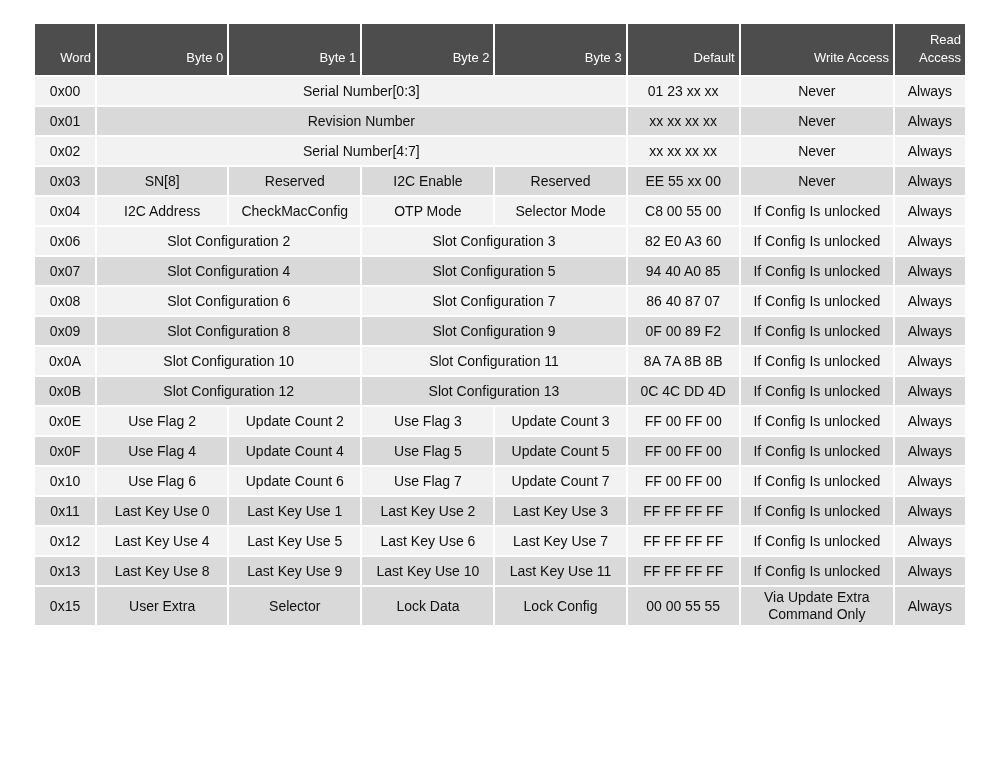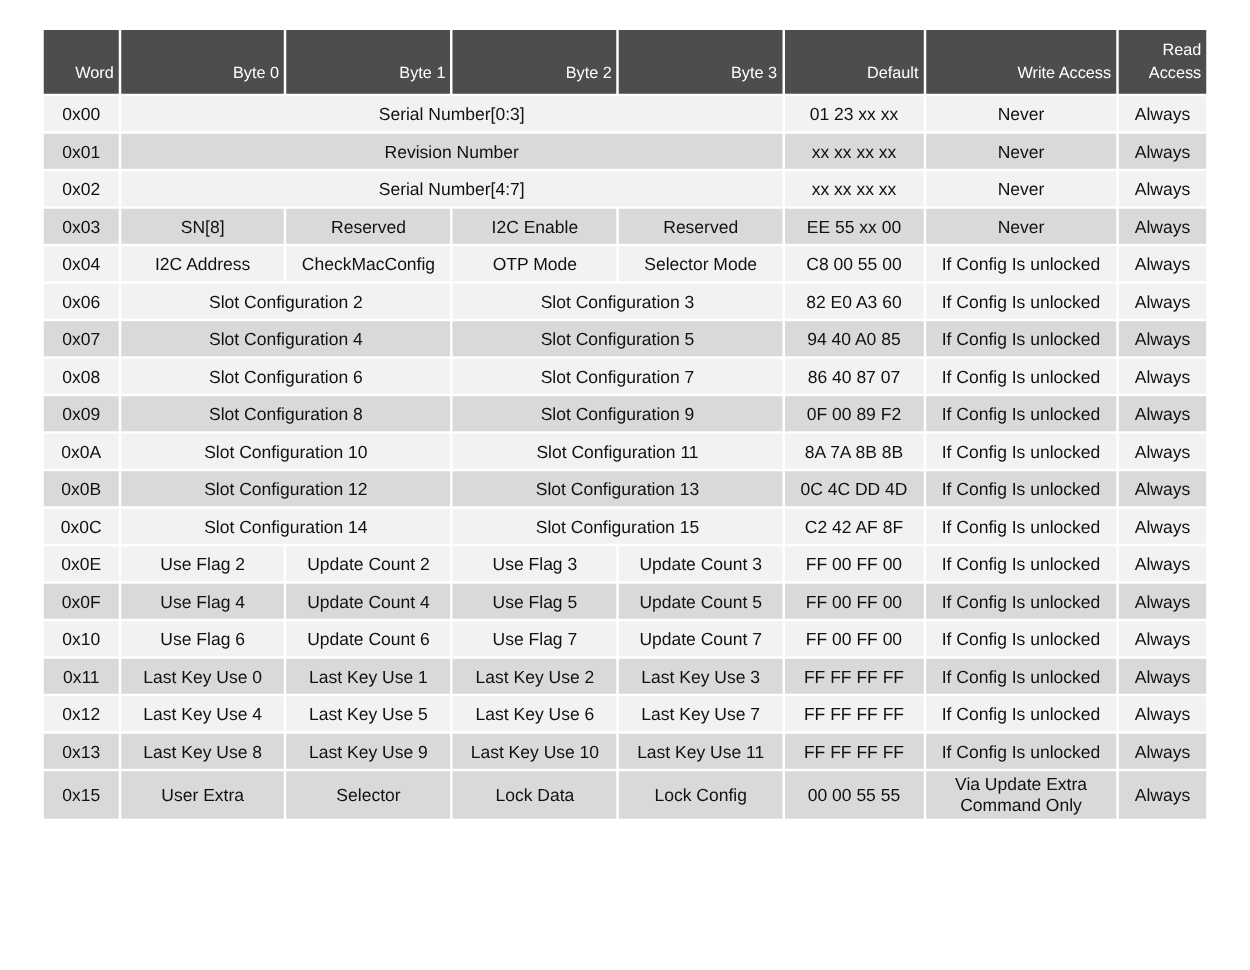--- a/index.html
+++ b/index.html
@@ -168,28 +168,20 @@
         </tr>
         <tr class="dark">
           <td>0x0B</td>
           <td colspan="2">Slot Configuration 12</td>
           <td colspan="2">Slot Configuration 13</td>
           <td>0C 4C DD 4D</td>
           <td>If Config Is unlocked</td>
           <td>Always</td>
         </tr>
         <tr class="light">
-          <td>0x0C</td>
-          <td colspan="2">Slot Configuration 14</td>
-          <td colspan="2">Slot Configuration 15</td>
-          <td>C2 42 AF 8F</td>
-          <td>If Config Is unlocked</td>
-          <td>Always</td>
-        </tr>
-        <tr class="light">
           <td>0x0E</td>
           <td>Use Flag 2</td>
           <td>Update Count 2</td>
           <td>Use Flag 3</td>
           <td>Update Count 3</td>
           <td>FF 00 FF 00</td>
           <td>If Config Is unlocked</td>
           <td>Always</td>
         </tr>
         <tr class="dark">

